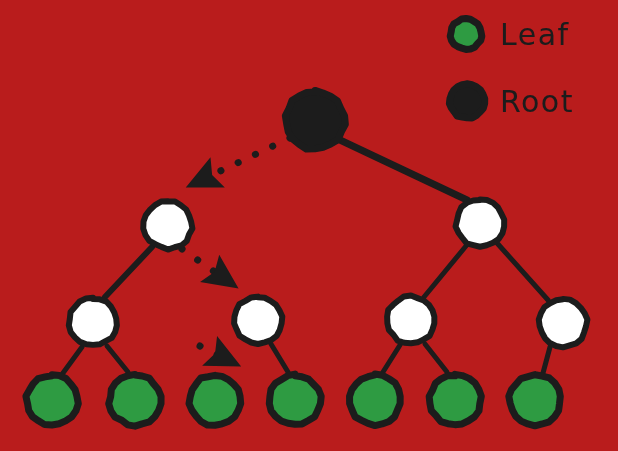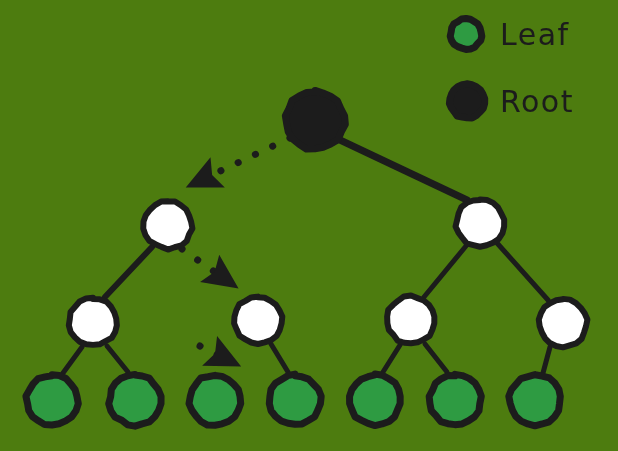--- a/index.html
+++ b/index.html
@@ -7,21 +7,21 @@
     padding: 0;
     background: #ffffff;
   }
   body {
     font-family: "DejaVu Sans", sans-serif;
   }
   #canvas-wrap {
     position: relative;
     width: 618px;
     height: 451px;
-    background: #4d7c0f;
+    background: #b91c1c;
     overflow: hidden;
   }
   svg#tree-svg {
     display: block;
     width: 618px;
     height: 451px;
   }
   .legend-label {
     font-family: "DejaVu Sans", sans-serif;
     font-size: 30px;

